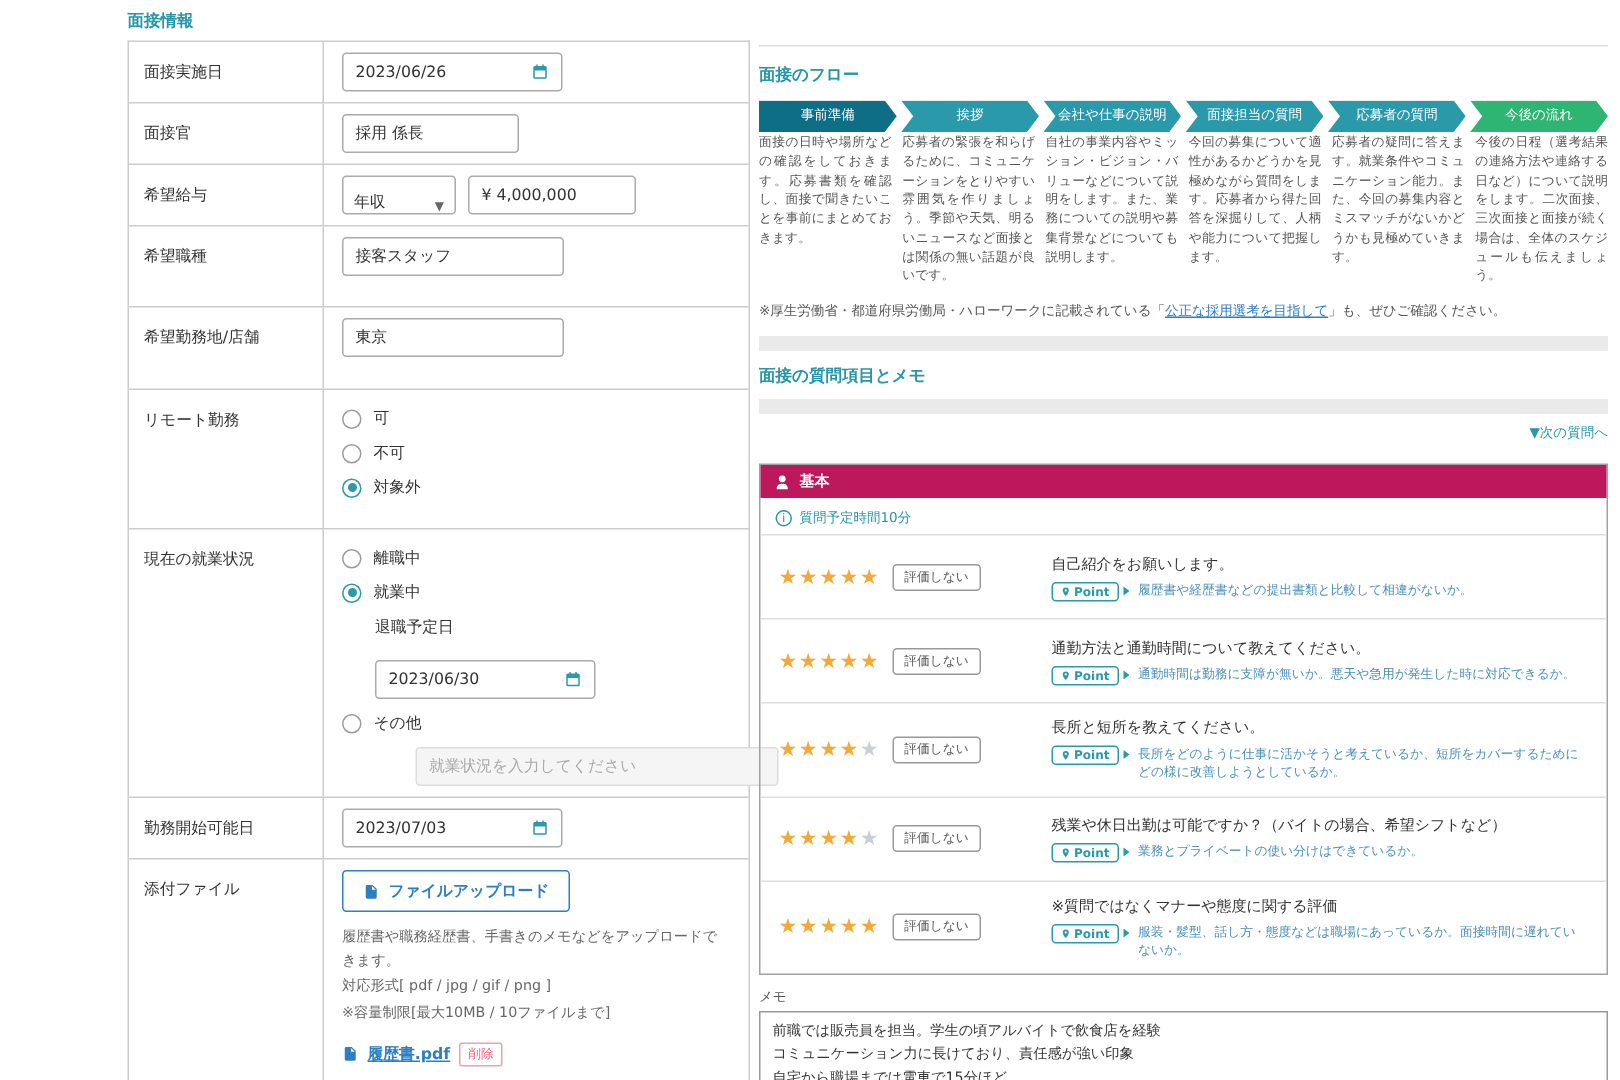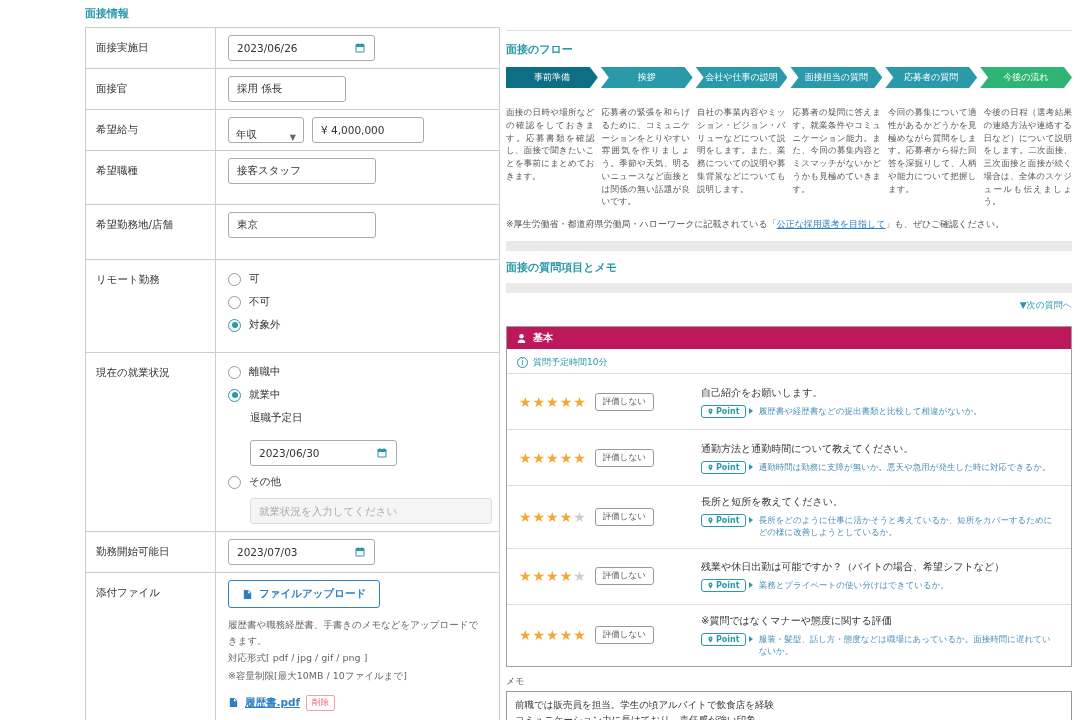--- a/index.html
+++ b/index.html
@@ -44,21 +44,21 @@
   .del-badge{font-size:8.5px;color:#f0607a;border:1px solid #f0a0b0;border-radius:2px;padding:1px 5px;background:#fff;cursor:pointer}
 
   
   .right-col{position:absolute;left:506px;top:30px;width:566px}
   .flow-panel{border-top:1px solid #ddd;padding-top:11px}
   .flow-steps{display:flex;gap:3px;margin-top:10px}
   .step{flex:1;height:21px;line-height:21px;color:#fff;font-size:9px;font-weight:normal;text-align:center;white-space:nowrap;overflow:hidden;clip-path:polygon(0 0,calc(100% - 8px) 0,100% 50%,calc(100% - 8px) 100%,0 100%,8px 50%)}
   .step.first{clip-path:polygon(0 0,calc(100% - 8px) 0,100% 50%,calc(100% - 8px) 100%,0 100%);background:#0e6e86}
   .step.mid{background:#2a99aa}
   .step.last{background:#2eb473}
-  .flow-descs{display:flex;gap:7px;margin-top:18px}
+  .flow-descs{display:flex;gap:7px;margin-top:1px}
   .flow-desc{flex:1;font-size:8.5px;color:#555;line-height:1.5;text-align:justify}
   .flow-note{margin-top:10px;font-size:9px;color:#555}
   .flow-note a{color:#2e7fc2;text-decoration:underline;cursor:pointer}
   .graybar{height:10px;background:#eaeaea;margin-top:10px}
   .qa-title{margin-top:9px}
   .next-link{text-align:right;color:#2696a8;font-size:9px;margin:6px 0 14px;cursor:pointer}
 
   .q-panel{border:1px solid #a0a0a0}
   .q-header{background:#be185d;color:#fff;font-weight:bold;font-size:10px;padding:4px 9px;display:flex;align-items:center;gap:6px}
   .q-info{padding:7px 10px 4px;color:#2696a8;font-size:9px;display:flex;align-items:center;gap:5px}
@@ -170,21 +170,21 @@
               <svg width="12" height="12" viewBox="0 0 24 24">
                   <path fill="#2a99aa" d="M7 2v2H5a2 2 0 0 0-2 2v13a2 2 0 0 0 2 2h14a2 2 0 0 0 2-2V6a2 2 0 0 0-2-2h-2V2h-2v2H9V2H7zm-2 8h14v9H5v-9z"></path>
                 </svg>
             </div>
           </div>
           <div class="radio-line">
             <span class="radio"></span>
             <span class="rlabel">その他</span>
           </div>
           <div class="sub-block" style="margin-bottom:0">
-            <input class="input disabled" style="width: 242px;" disabled="" placeholder="就業状況を入力してください">
+            <input class="input disabled" style="width: 242px; margin-left: 27px;" disabled="" placeholder="就業状況を入力してください">
           </div>
         </div>
       </div>
 
       <div class="frow h40">
         <div class="flabel">勤務開始可能日</div>
         <div class="fcontent">
           <div class="input date">
             <span>2023/07/03</span>
             <svg width="12" height="12" viewBox="0 0 24 24">
@@ -235,22 +235,22 @@
         <div class="step mid">挨拶</div>
         <div class="step mid">会社や仕事の説明</div>
         <div class="step mid">面接担当の質問</div>
         <div class="step mid">応募者の質問</div>
         <div class="step last">今後の流れ</div>
       </div>
       <div class="flow-descs">
         <div class="flow-desc">面接の日時や場所などの確認をしておきます。応募書類を確認し、面接で聞きたいことを事前にまとめておきます。</div>
         <div class="flow-desc">応募者の緊張を和らげるために、コミュニケーションをとりやすい雰囲気を作りましょう。季節や天気、明るいニュースなど面接とは関係の無い話題が良いです。</div>
         <div class="flow-desc">自社の事業内容やミッション・ビジョン・バリューなどについて説明をします。また、業務についての説明や募集背景などについても説明します。</div>
+        <div class="flow-desc">今回の募集について適性があるかどうかを見極めながら質問をします。応募者から得た回答を深掘りして、人柄や能力について把握します。</div>
         <div class="flow-desc">応募者の疑問に答えます。就業条件やコミュニケーション能力。また、今回の募集内容とミスマッチがないかどうかも見極めていきます。</div>
-        <div class="flow-desc">今回の募集について適性があるかどうかを見極めながら質問をします。応募者から得た回答を深掘りして、人柄や能力について把握します。</div>
         <div class="flow-desc">今後の日程（選考結果の連絡方法や連絡する日など）について説明をします。二次面接、三次面接と面接が続く場合は、全体のスケジュールも伝えましょう。</div>
       </div>
       <div class="flow-note">
         <span>※厚生労働省・都道府県労働局・ハローワークに記載されている「</span><a>公正な採用選考を目指して</a><span>」も、ぜひご確認ください。</span>
       </div>
     </div>
 
     <div class="graybar"></div>
 
     <div class="section-title qa-title">面接の質問項目とメモ</div>

